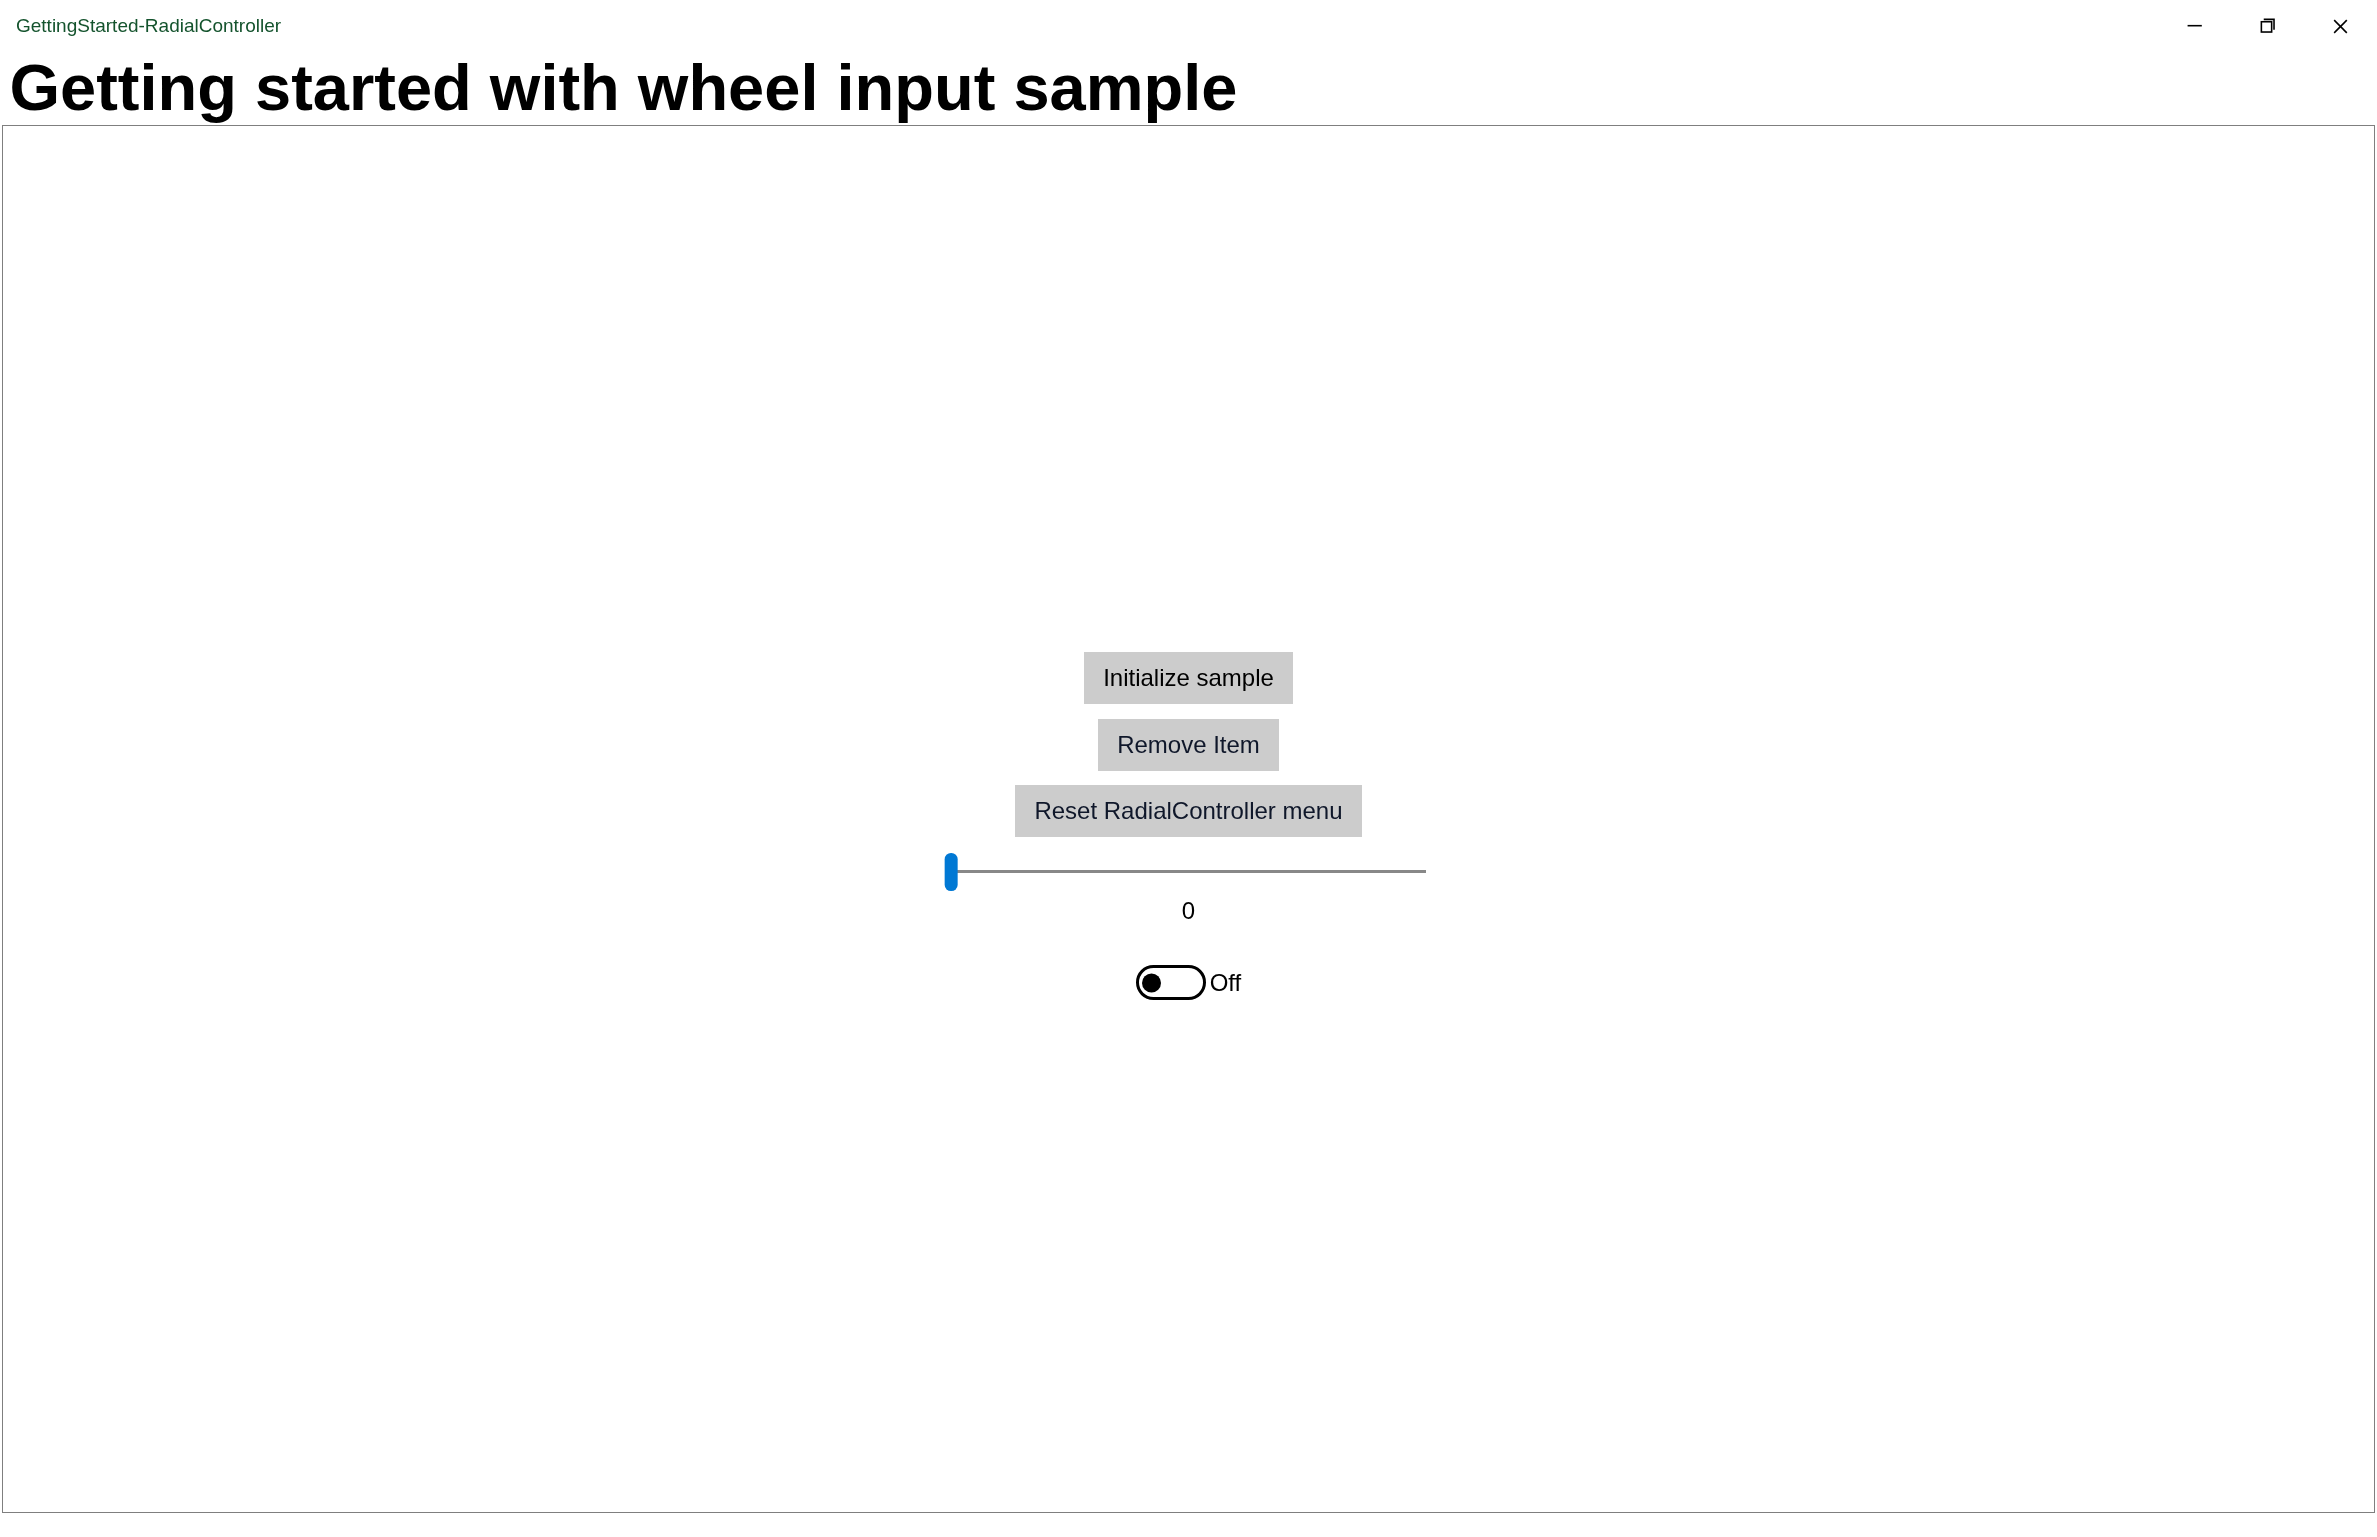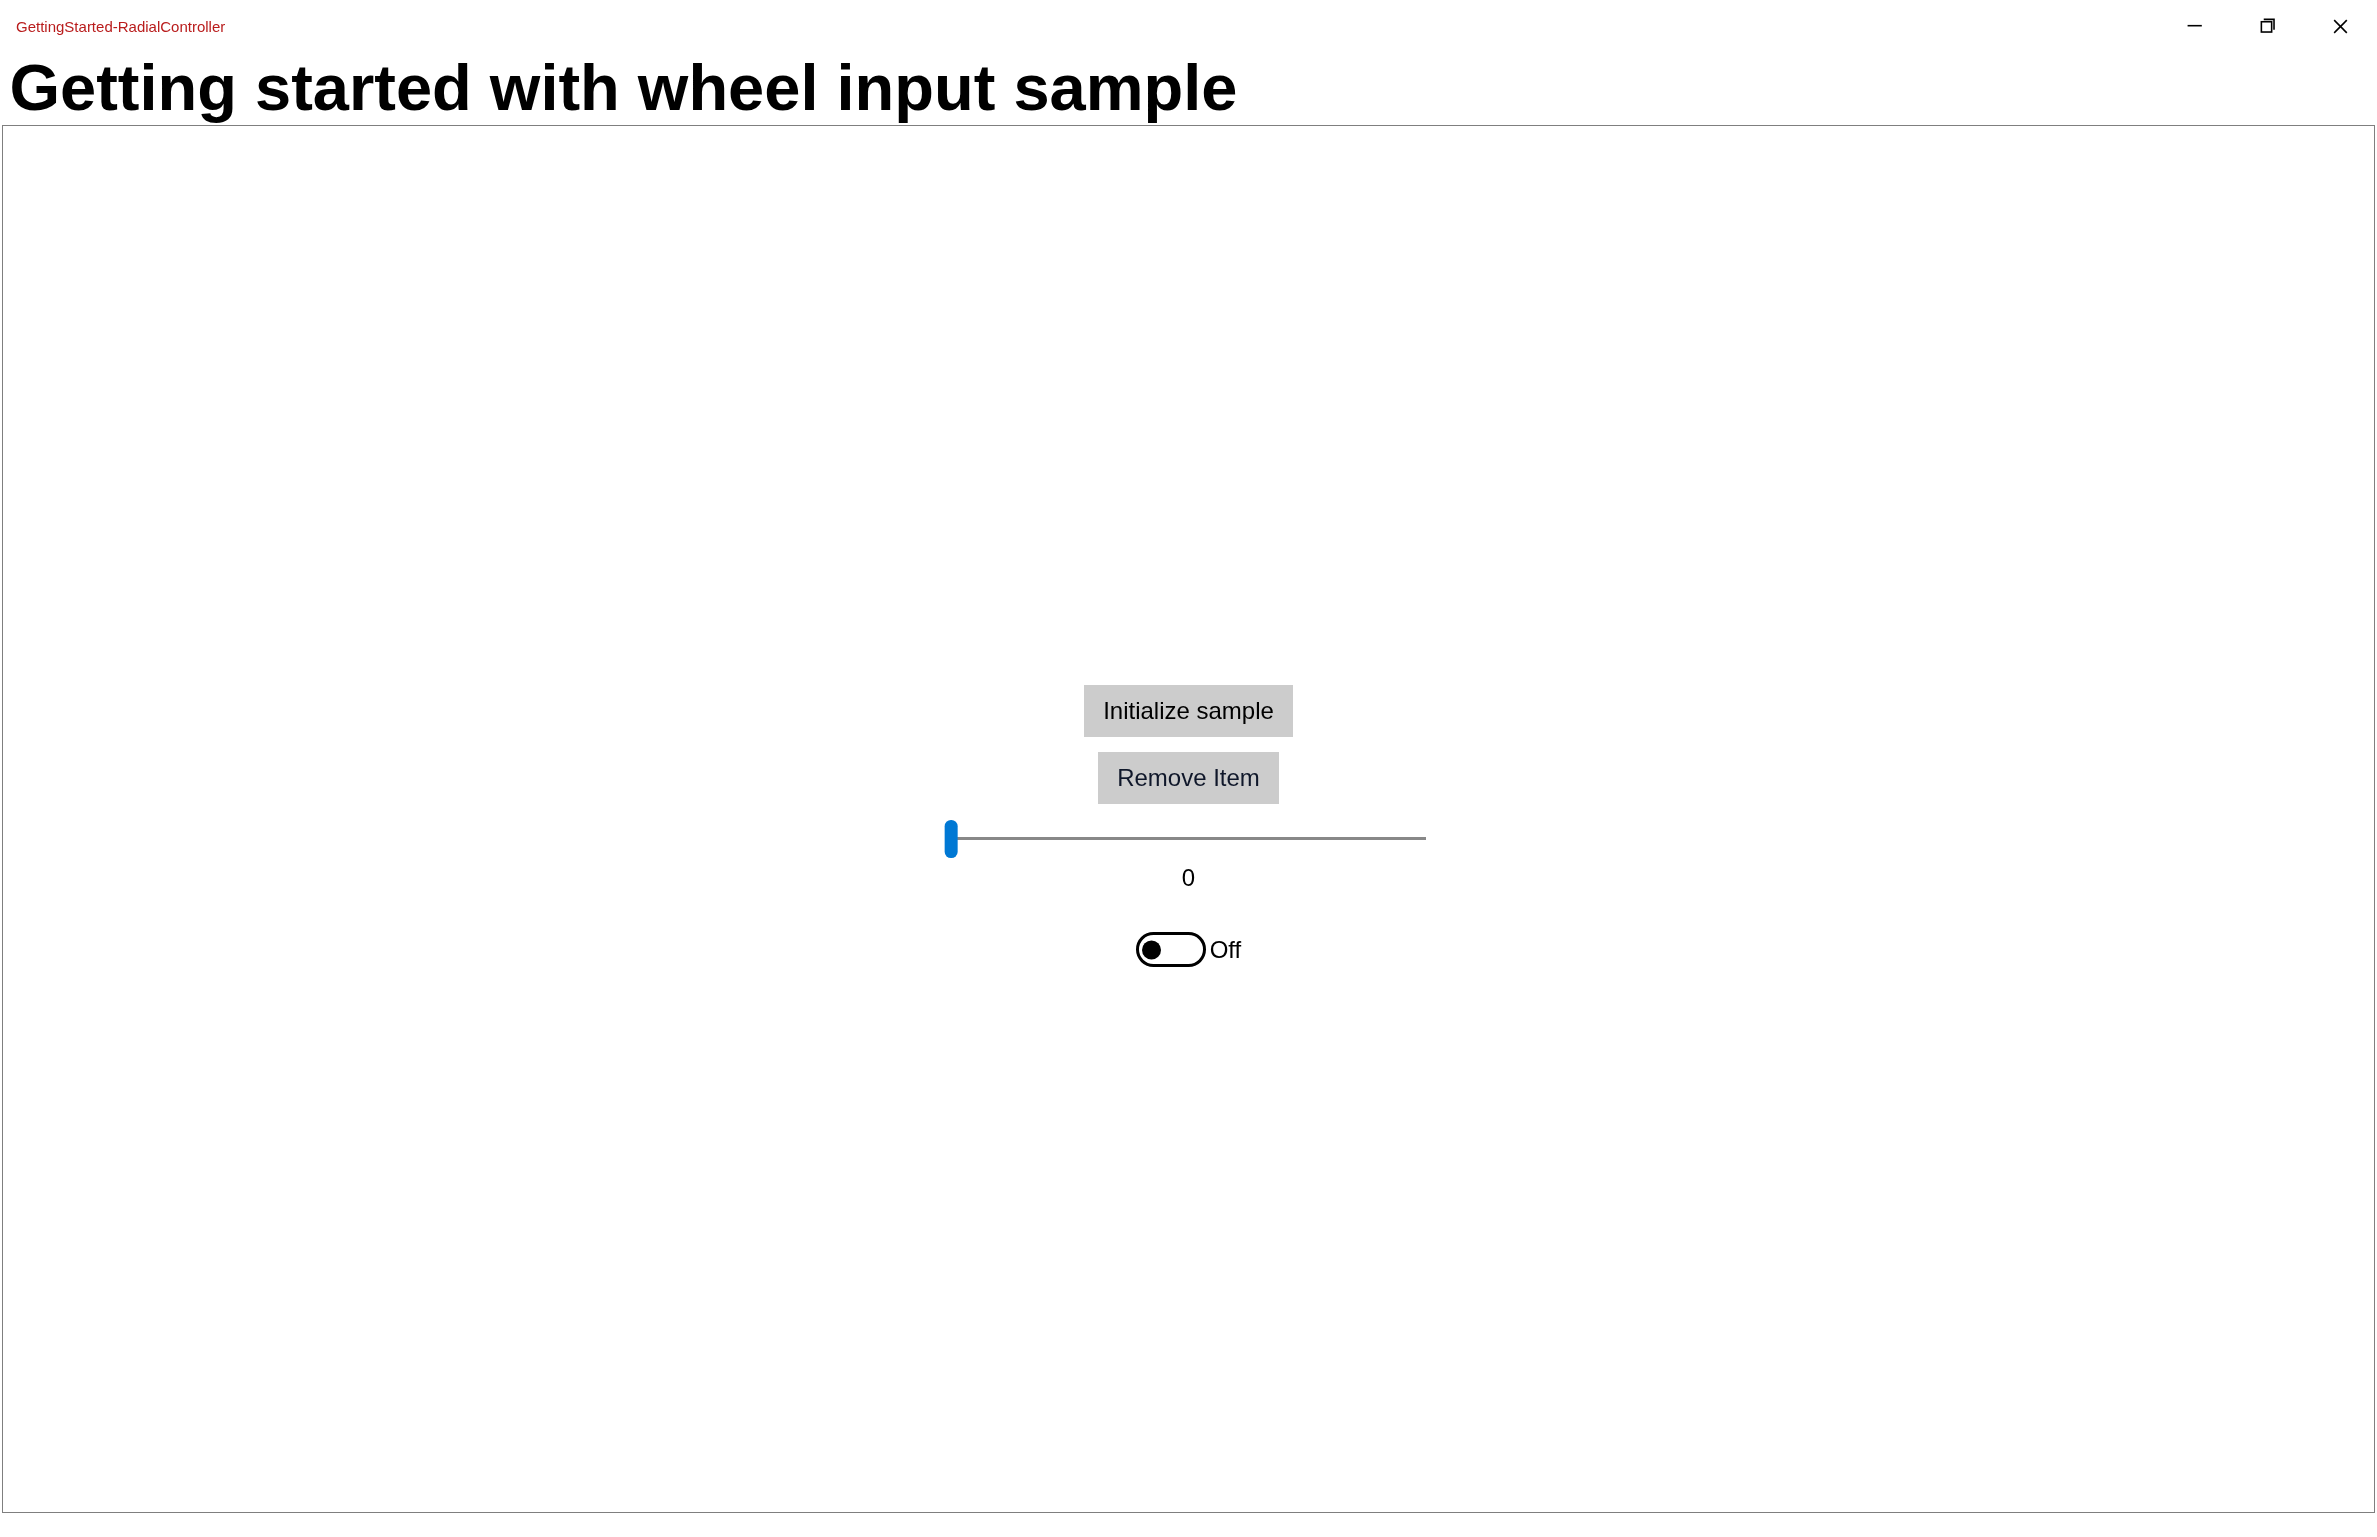--- a/index.html
+++ b/index.html
@@ -12,22 +12,22 @@
       font-weight: 400;
     }
     .titlebar {
       height: 52px;
       display: flex;
       align-items: center;
       justify-content: space-between;
       padding-left: 16px;
     }
     .titlebar-title {
-      font-size: 15px;
-      color: #b91c1c;
+      font-size: 19px;
+      color: #14532d;
     }
     .titlebar-controls {
       display: flex;
       height: 100%;
     }
     .titlebar-btn {
       width: 73px;
       height: 100%;
       display: flex;
       align-items: center;
@@ -151,20 +151,21 @@
         </svg>
     </button>
   </div>
 </div>
 
 <h1 class="page-header">Getting started with wheel input sample</h1>
 
 <div class="content-frame">
   <button class="btn">Initialize sample</button>
   <button class="btn disabled">Remove Item</button>
+  <button class="btn disabled">Reset RadialController menu</button>
 
   <div class="slider-container">
     <div class="slider-track">
       <div class="slider-thumb"></div>
     </div>
   </div>
 
   <div class="slider-value">0</div>
 
   <div class="toggle-row">

